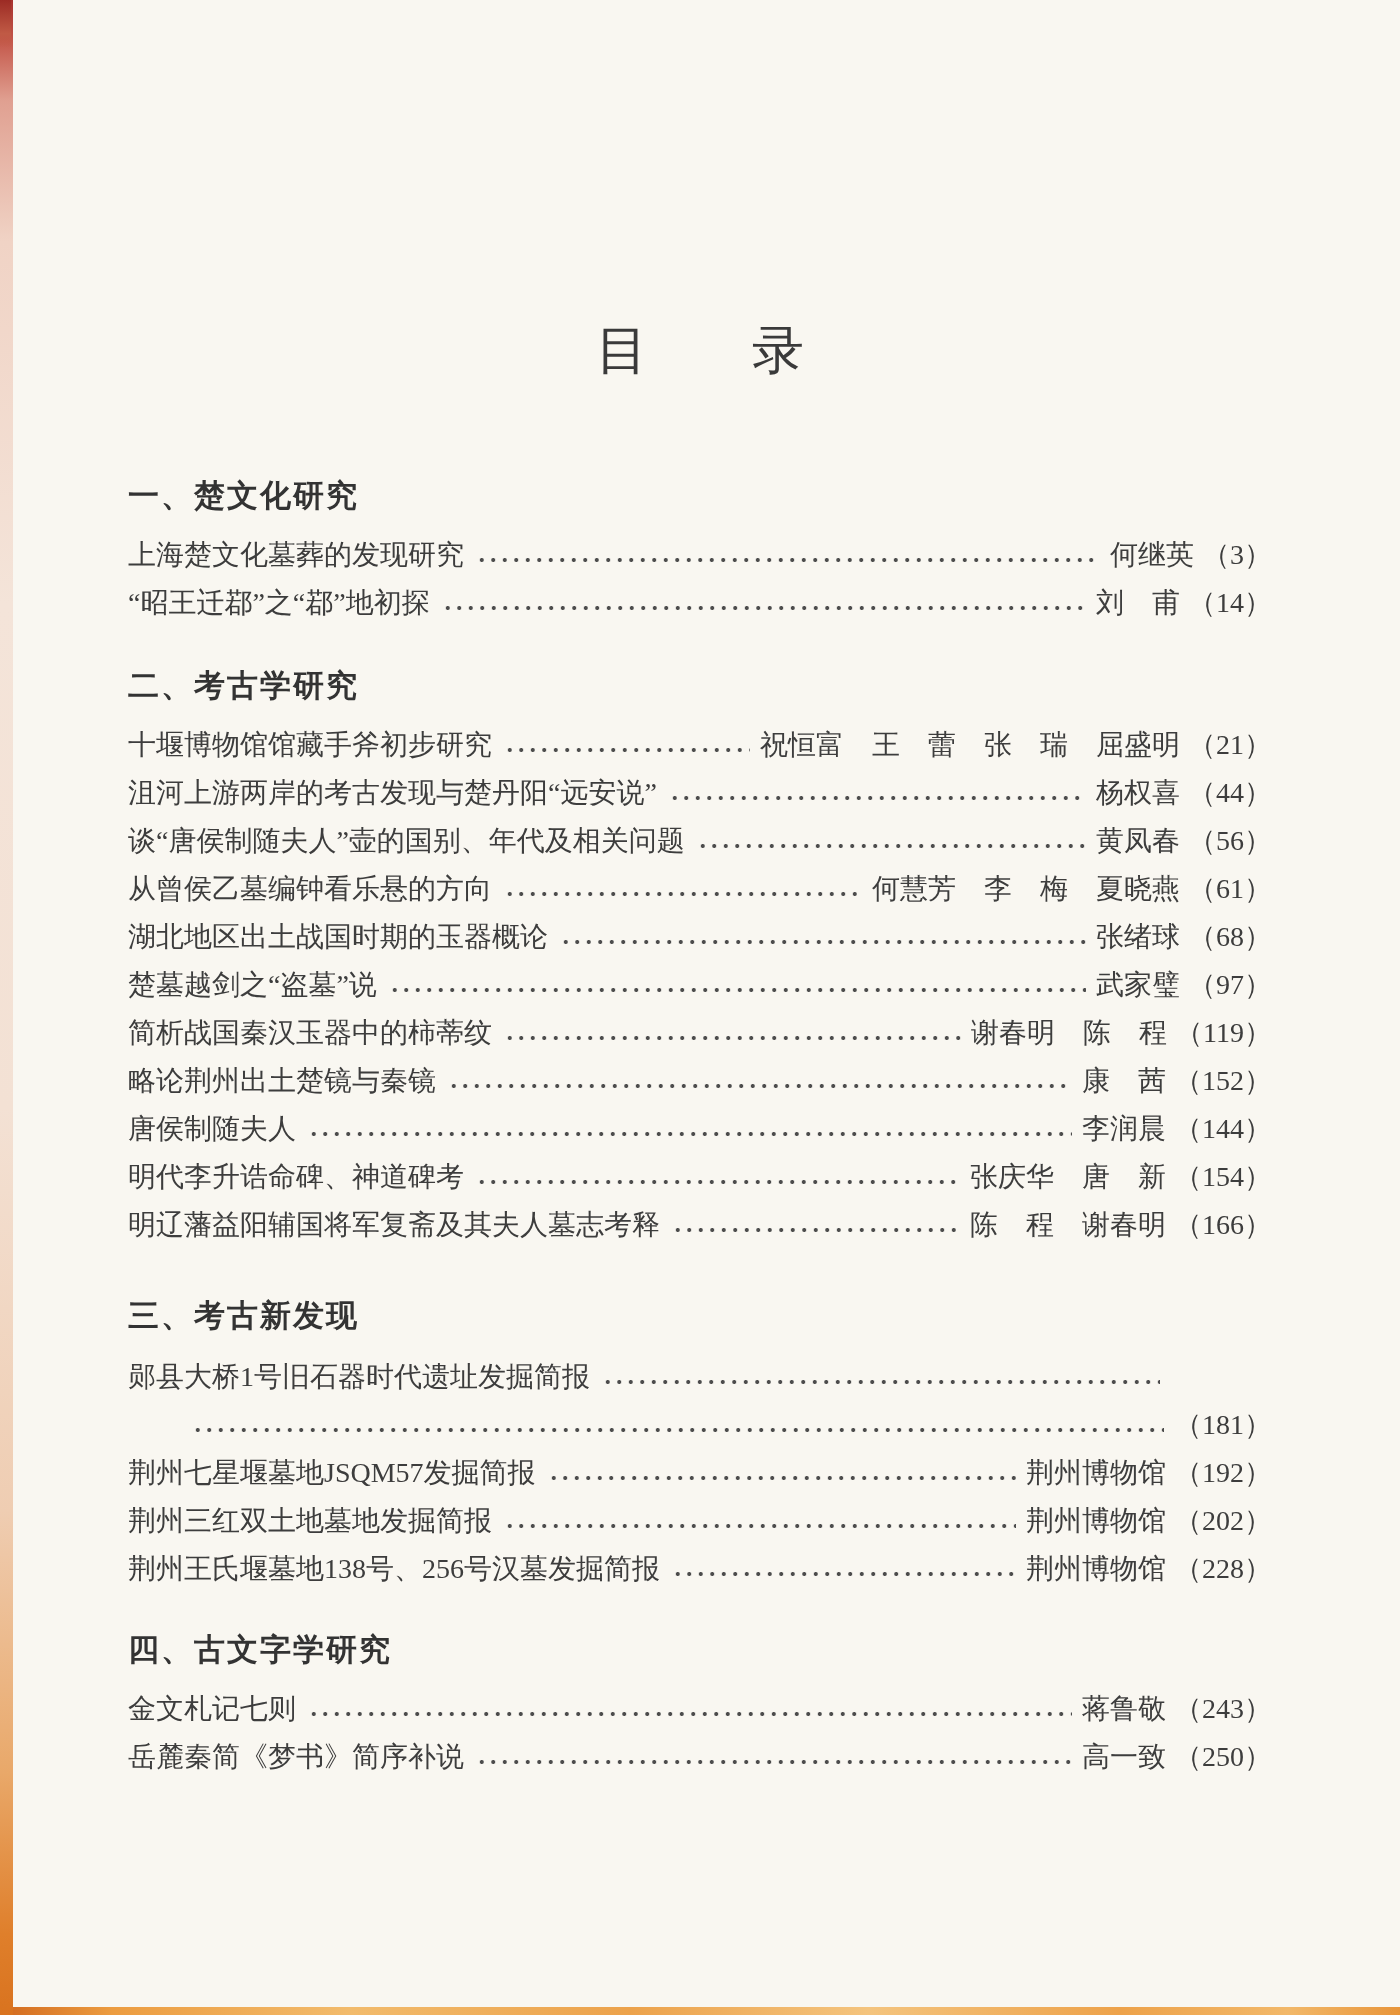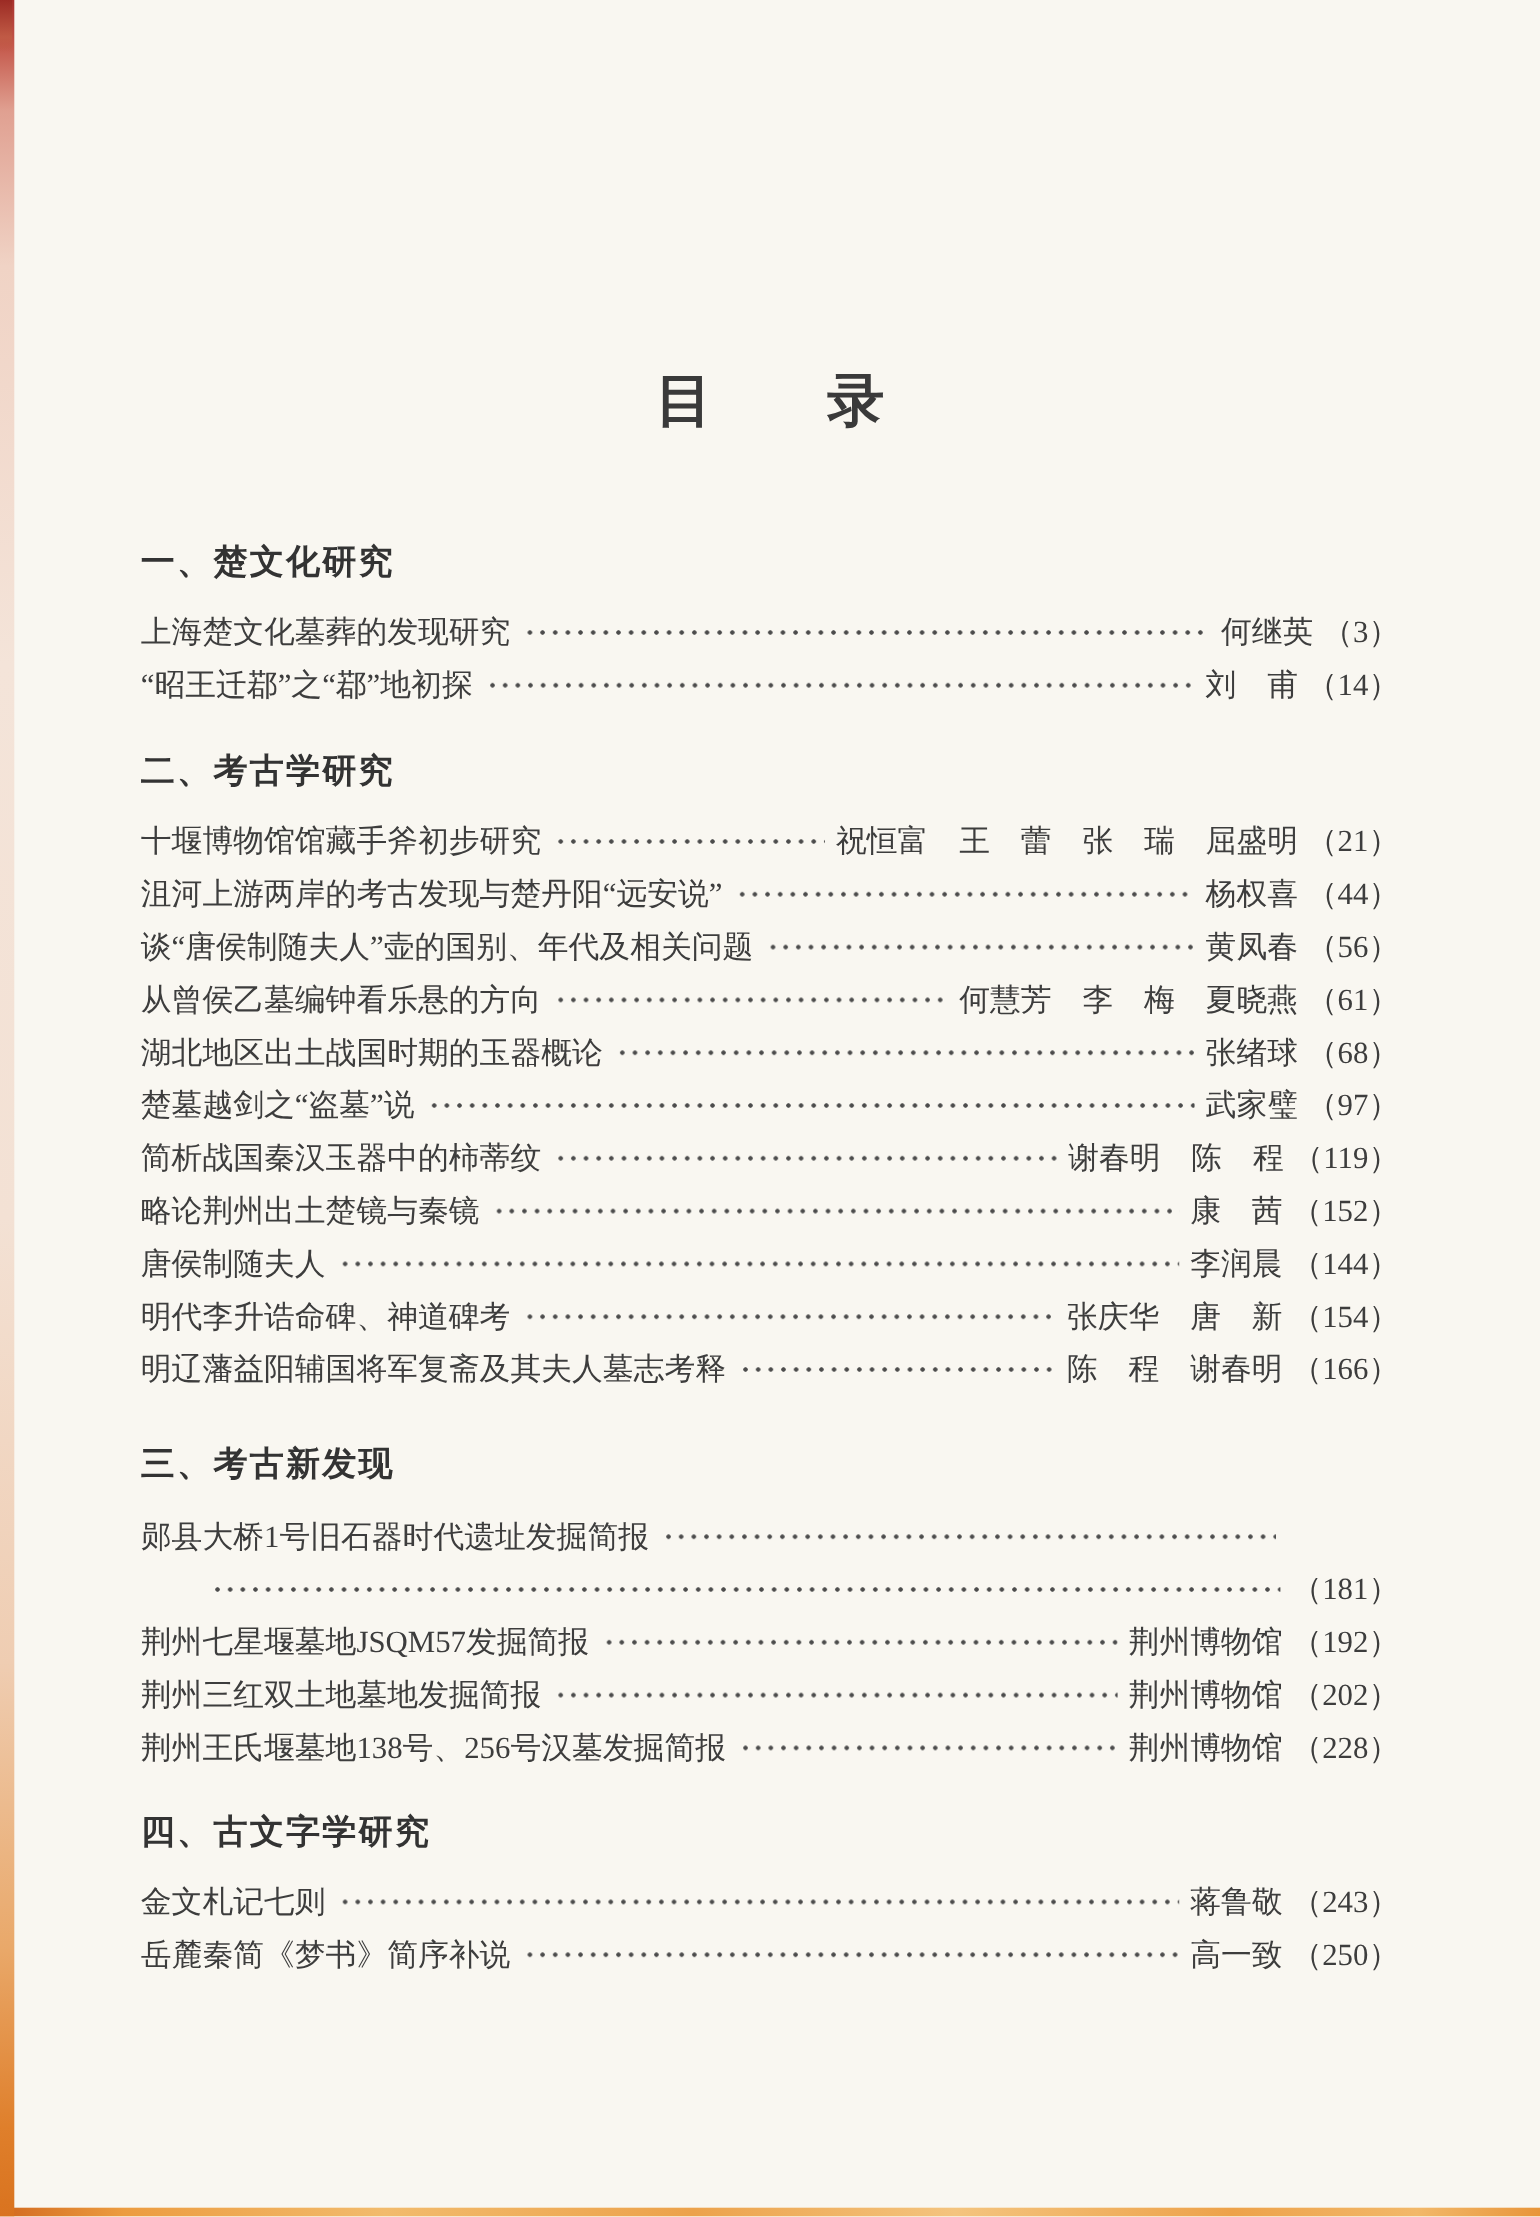--- a/index.html
+++ b/index.html
@@ -3,35 +3,35 @@
 <meta charset="utf-8">
 <style>
   html,body{margin:0;padding:0;}
   body{
     width:1400px;height:2015px;position:relative;overflow:hidden;
     background:#f9f7f1;
     font-family:"Liberation Serif","DejaVu Serif",serif;
   }
   .page-content{margin:0 128px;position:relative;}
   .toc-title{
-    margin:15px;padding-top:322px;line-height:58px;
-    text-align:center;font-size:52px;font-weight:bold;color:#3a3a3a;
+    margin:0;padding-top:322px;line-height:58px;
+    text-align:center;font-size:52px;font-weight:normal;color:#3a3a3a;
     font-family:"Liberation Serif","DejaVu Serif",serif;
   }
   .toc-section{}
   .section-heading{
     text-align:left;font-family:"Liberation Sans","DejaVu Sans",sans-serif;
     font-weight:700;font-size:31px;line-height:36px;color:#333;
     margin:36px 0 22px 0;letter-spacing:2px;
   }
   .toc-section:nth-child(1) .section-heading{margin-top:98px;}
   .toc-section:nth-child(3) .section-heading{margin-top:44px;margin-bottom:24px;}
   .toc-section:nth-child(4) .section-heading{margin-top:34px;}
   .toc-row{
-    display:flex;align-items:center;height:48px;
+    display:flex;height:48px;
     font-size:28px;color:#3d3d3d;white-space:nowrap;
   }
   .entry-title{flex:0 0 auto;}
   .leader{
     flex:1 1 auto;height:48px;margin:0 10px 0 12px;min-width:24px;
     background-image:radial-gradient(circle,#4c4c4c 1.7px,rgba(0,0,0,0) 2.3px);
     background-size:11.5px 10px;background-repeat:repeat-x;background-position:0 center;
   }
   .leader-trail{margin-right:112px;}
   .wrap-line{padding-left:52px;}

